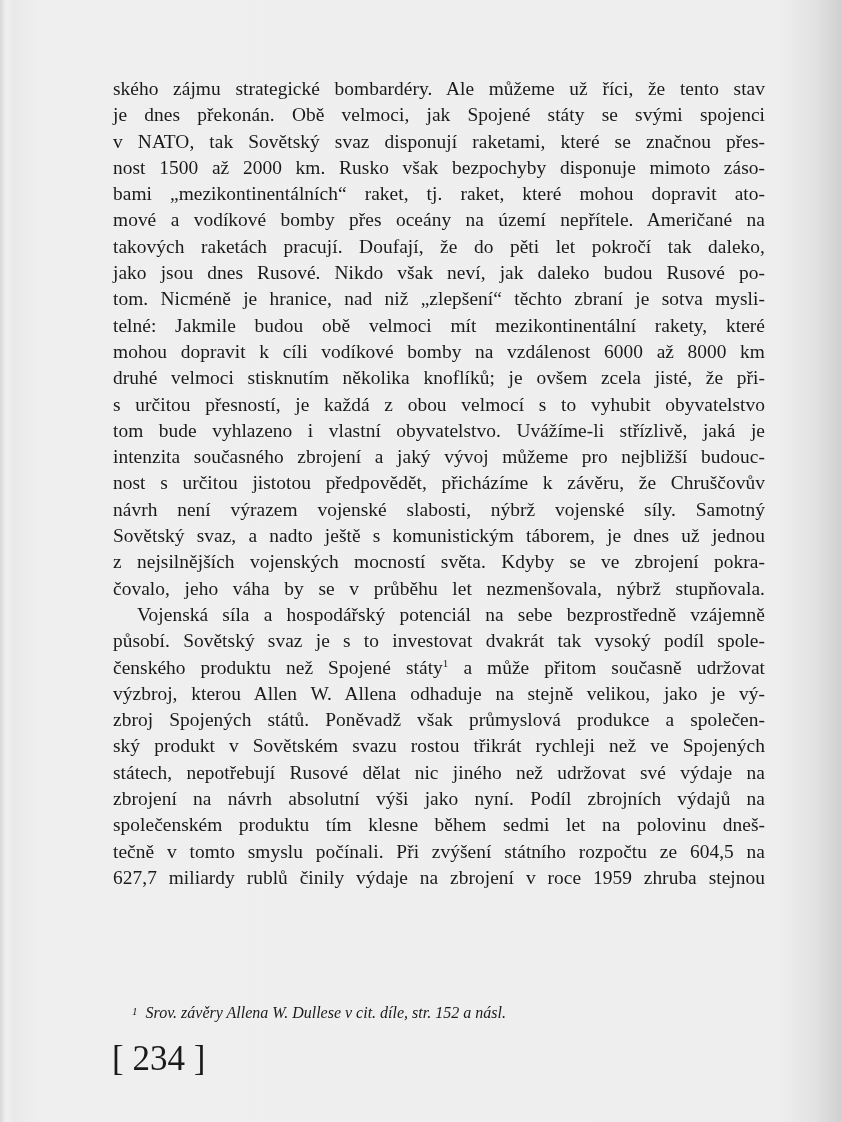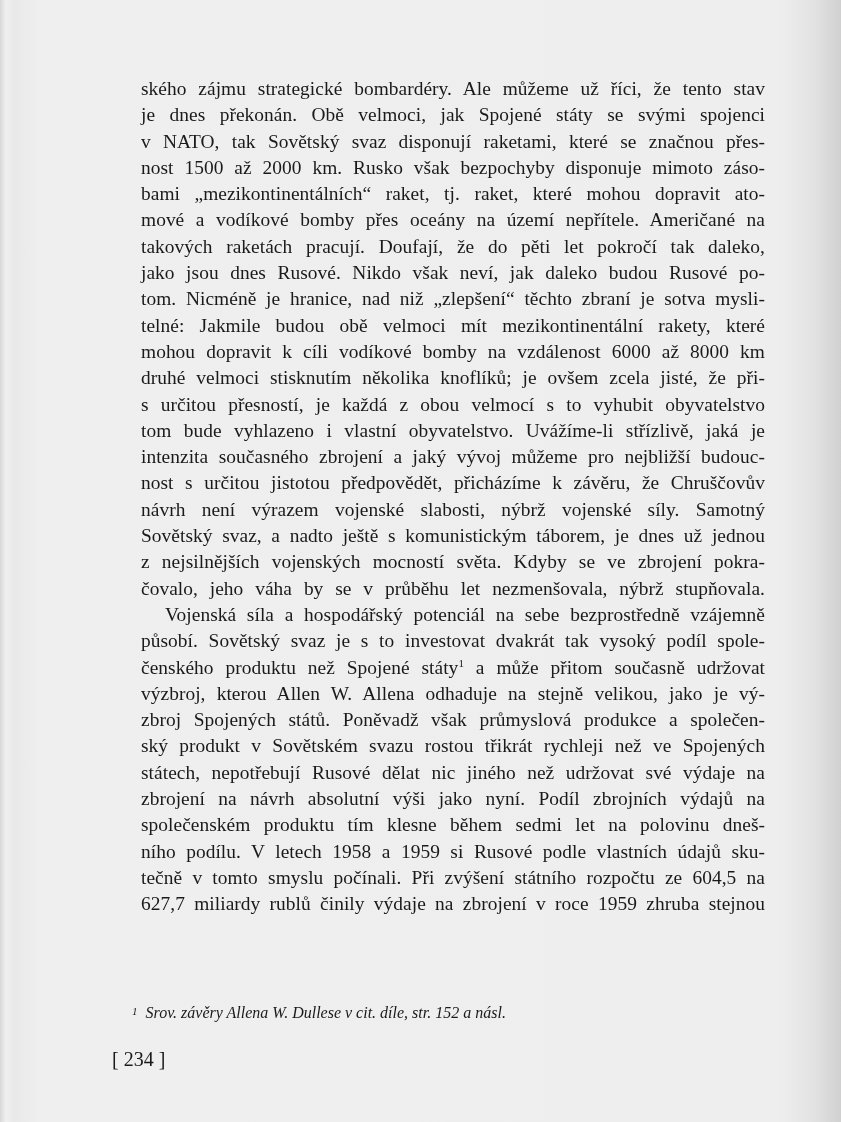--- a/index.html
+++ b/index.html
@@ -30,21 +30,20 @@
     }
     .line {
       display: block;
       height: 26.3px;
       line-height: 26.3px;
       font-size: 19.4px;
       white-space: nowrap;
       text-align: justify;
       text-align-last: justify;
       letter-spacing: 0.05px;
-      margin-left: 28px;
     }
     .line.indent {
       padding-left: 24px;
     }
     sup.fn {
       font-size: 11px;
       vertical-align: 7px;
       line-height: 0;
     }
     .footnote {
@@ -58,21 +57,21 @@
     }
     .footnote .fn-mark {
       font-size: 11px;
       vertical-align: 3px;
       margin-right: 8px;
     }
     .page-number {
       position: absolute;
       left: 112px;
       top: 1042px;
-      font-size: 20px;
+      font-size: 35px;
       line-height: 34px;
       white-space: nowrap;
     }
   </style>
 </head>
 <body>
 
 <div class="page">
   <div class="text-block">
     <span class="line">ského zájmu strategické bombardéry. Ale můžeme už říci, že tento stav</span>
@@ -97,21 +96,20 @@
     <span class="line">čovalo, jeho váha by se v průběhu let nezmenšovala, nýbrž stupňovala.</span>
     <span class="line indent">Vojenská síla a hospodářský potenciál na sebe bezprostředně vzájemně</span>
     <span class="line">působí. Sovětský svaz je s to investovat dvakrát tak vysoký podíl spole-</span>
     <span class="line"><span>čenského produktu než Spojené státy</span><sup class="fn">1</sup><span> a může přitom současně udržovat</span></span>
     <span class="line">výzbroj, kterou Allen W. Allena odhaduje na stejně velikou, jako je vý-</span>
     <span class="line">zbroj Spojených států. Poněvadž však průmyslová produkce a společen-</span>
     <span class="line">ský produkt v Sovětském svazu rostou třikrát rychleji než ve Spojených</span>
     <span class="line">státech, nepotřebují Rusové dělat nic jiného než udržovat své výdaje na</span>
     <span class="line">zbrojení na návrh absolutní výši jako nyní. Podíl zbrojních výdajů na</span>
     <span class="line">společenském produktu tím klesne během sedmi let na polovinu dneš-</span>
-    <span class="line">ního podílu. V letech 1958 a 1959 si Rusové podle vlastních údajů sku-</span>
     <span class="line">tečně v tomto smyslu počínali. Při zvýšení státního rozpočtu ze 604,5 na</span>
     <span class="line">627,7 miliardy rublů činily výdaje na zbrojení v roce 1959 zhruba stejnou</span>
   </div>
 
   <div class="footnote">
     <span class="fn-mark">1</span><span>Srov. závěry Allena W. Dullese v cit. díle, str. 152 a násl.</span>
   </div>
 
   <div class="page-number">[ 234 ]</div>
 </div>

